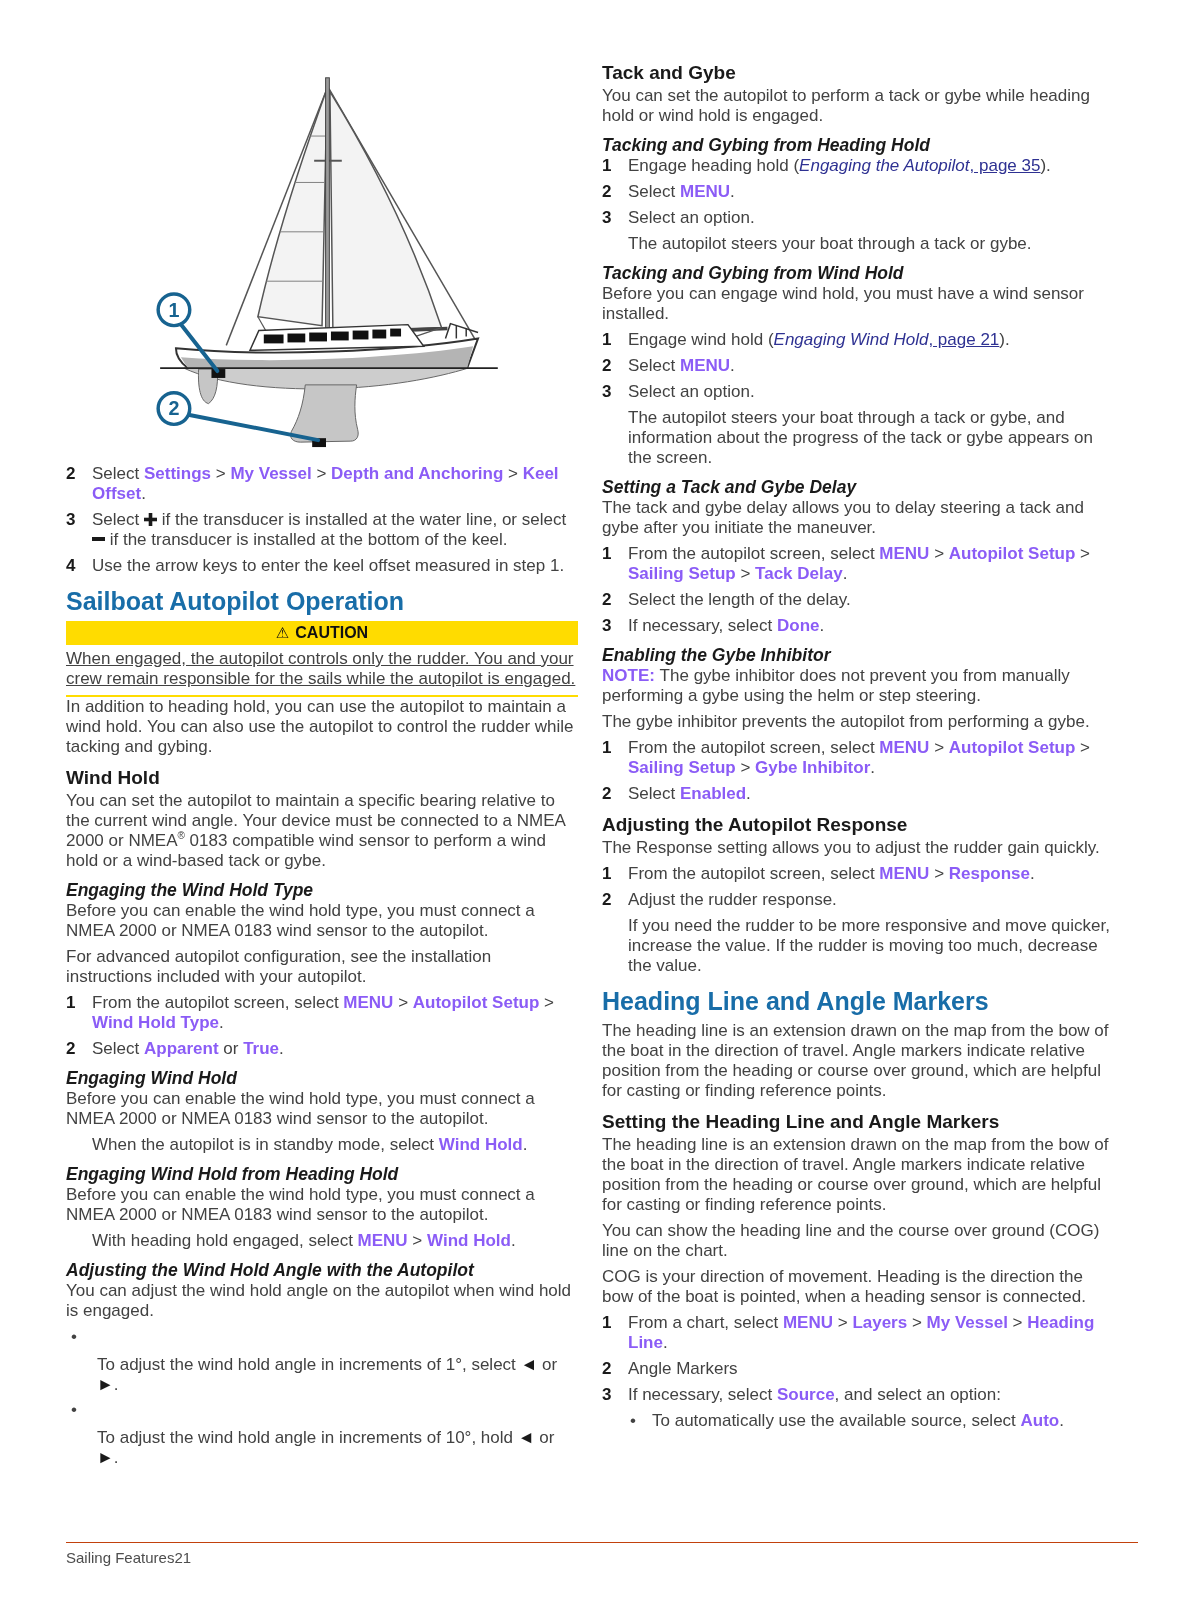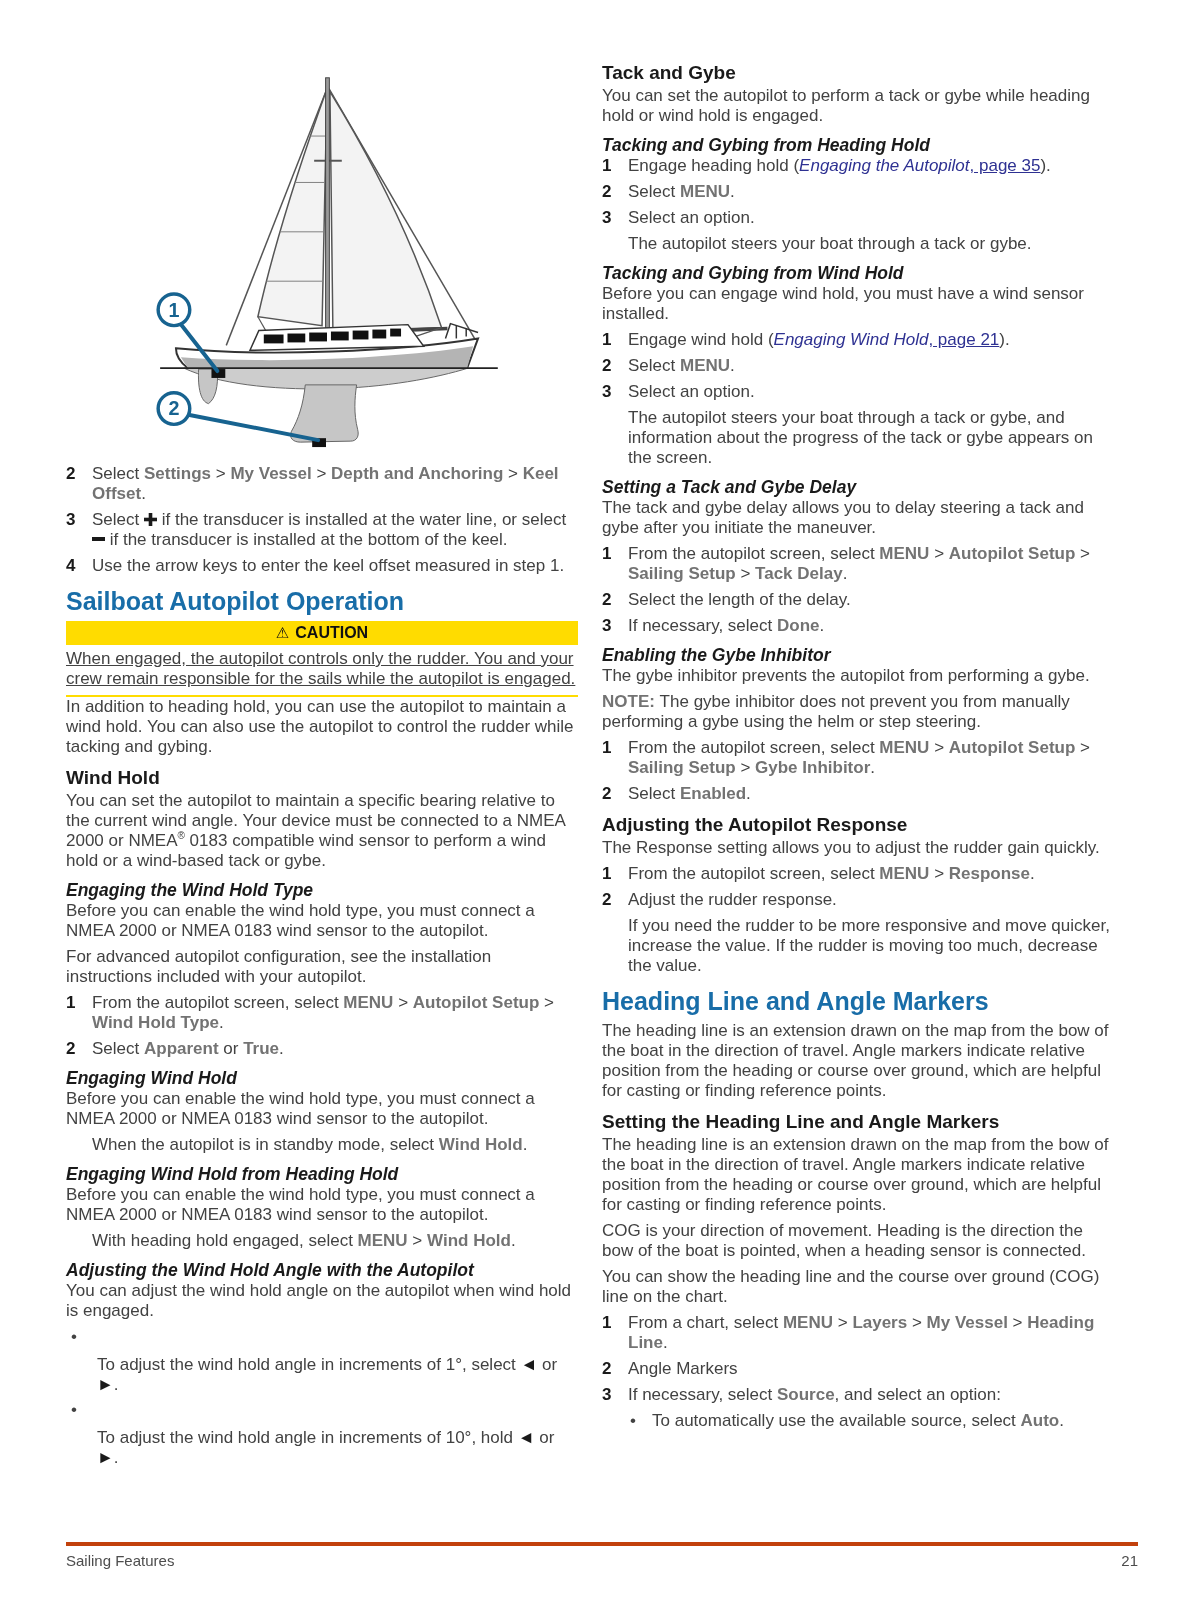--- a/index.html
+++ b/index.html
@@ -32,43 +32,43 @@
   .li-sub{margin-top:6px;}
   .li-subbullet{display:flex;margin-top:6px;}
   .li-subbullet .li-bullet{width:22px;flex:none;padding-left:2px;}
   .sb-body{flex:1;}
 
   .bullist{margin:0;}
   .bli{display:flex;margin:0 0 5px;font-size:17px;line-height:20px;}
   .bli .li-bullet{width:26px;flex:none;padding-left:5px;}
   .bli .li-body{flex:1;margin-top:28px;}
 
-  .run-b{font-weight:700;color:#737373;}
+  .run-b{font-weight:700;color:#8b5cf6;}
   .run-link{color:var(--link-navy);font-style:italic;}
   .run-lk{color:var(--link-navy);text-decoration:underline;}
   .run-sup{font-size:10px;vertical-align:super;line-height:0;}
 
   .glyph{color:#1a1a1a;}
   .glyph svg{fill:#1a1a1a;}
   .glyph-plus svg{vertical-align:-1px;}
   .glyph-minus svg{vertical-align:3px;}
 
   .caution{border-bottom:2.5px solid var(--caution-yellow);margin:0 0 0;}
   .caution-band{background:var(--caution-yellow);color:#111;font-size:16px;font-weight:700;
     text-align:center;line-height:24px;height:24px;}
   .warn-icon{font-weight:400;font-size:15px;margin-right:6px;}
   .caution-body{font-size:17px;line-height:20px;padding:4px 0 6px;color:#424242;text-decoration:underline;}
 
   .figure{margin:2px 0 8px 80px;}
   svg text{font-family:"Liberation Sans",sans-serif;}
 
   .footer{
     position:absolute;left:66px;top:1542px;width:1072px;
-    border-top:4px solid #c2410c;padding-top:6px;
-    display:flex;justify-content:space-between;
+    border-top:1px solid #c2410c;padding-top:6px;
+    display:flex;justify-content:flex-start;
     font-size:15px;color:#4d4d4d;
   }
 </style>
 </head>
 <body>
 
 <div class="page">
   <div class="columns">
 
     <div class="col">
@@ -289,22 +289,22 @@
           </div>
           <div class="li">
             <span class="li-num">3</span>
             <div class="li-body">
               <div><span>If necessary, select </span><span class="run-b">Done</span><span>.</span></div>
             </div>
           </div>
         </div>
 
       <h3>Enabling the Gybe Inhibitor</h3>
+      <p><span class="run-b">NOTE: </span><span>The gybe inhibitor does not prevent you from manually performing a gybe using the helm or step steering.</span></p>
       <p><span>The gybe inhibitor prevents the autopilot from performing a gybe.</span></p>
-      <p><span class="run-b">NOTE: </span><span>The gybe inhibitor does not prevent you from manually performing a gybe using the helm or step steering.</span></p>
       <div class="numlist">
           <div class="li">
             <span class="li-num">1</span>
             <div class="li-body">
               <div><span>From the autopilot screen, select </span><span class="run-b">MENU</span><span> &gt; </span><span class="run-b">Autopilot Setup</span><span> &gt; </span><span class="run-b">Sailing Setup</span><span> &gt; </span><span class="run-b">Gybe Inhibitor</span><span>.</span></div>
             </div>
           </div>
           <div class="li">
             <span class="li-num">2</span>
             <div class="li-body">
@@ -329,22 +329,22 @@
               <div class="li-sub"><span>If you need the rudder to be more responsive and move quicker, increase the value. If the rudder is moving too much, decrease the value.</span></div>
             </div>
           </div>
         </div>
 
       <h1>Heading Line and Angle Markers</h1>
       <p><span>The heading line is an extension drawn on the map from the bow of the boat in the direction of travel. Angle markers indicate relative position from the heading or course over ground, which are helpful for casting or finding reference points.</span></p>
 
       <h2>Setting the Heading Line and Angle Markers</h2>
       <p><span>The heading line is an extension drawn on the map from the bow of the boat in the direction of travel. Angle markers indicate relative position from the heading or course over ground, which are helpful for casting or finding reference points.</span></p>
+      <p><span>You can show the heading line and the course over ground (COG) line on the chart.</span></p>
       <p><span>COG is your direction of movement. Heading is the direction the bow of the boat is pointed, when a heading sensor is connected.</span></p>
-      <p><span>You can show the heading line and the course over ground (COG) line on the chart.</span></p>
       <div class="numlist">
           <div class="li">
             <span class="li-num">1</span>
             <div class="li-body">
               <div><span>From a chart, select </span><span class="run-b">MENU</span><span> &gt; </span><span class="run-b">Layers</span><span> &gt; </span><span class="run-b">My Vessel</span><span> &gt; </span><span class="run-b">Heading Line</span><span>.</span></div>
             </div>
           </div>
           <div class="li">
             <span class="li-num">2</span>
             <div class="li-body">

